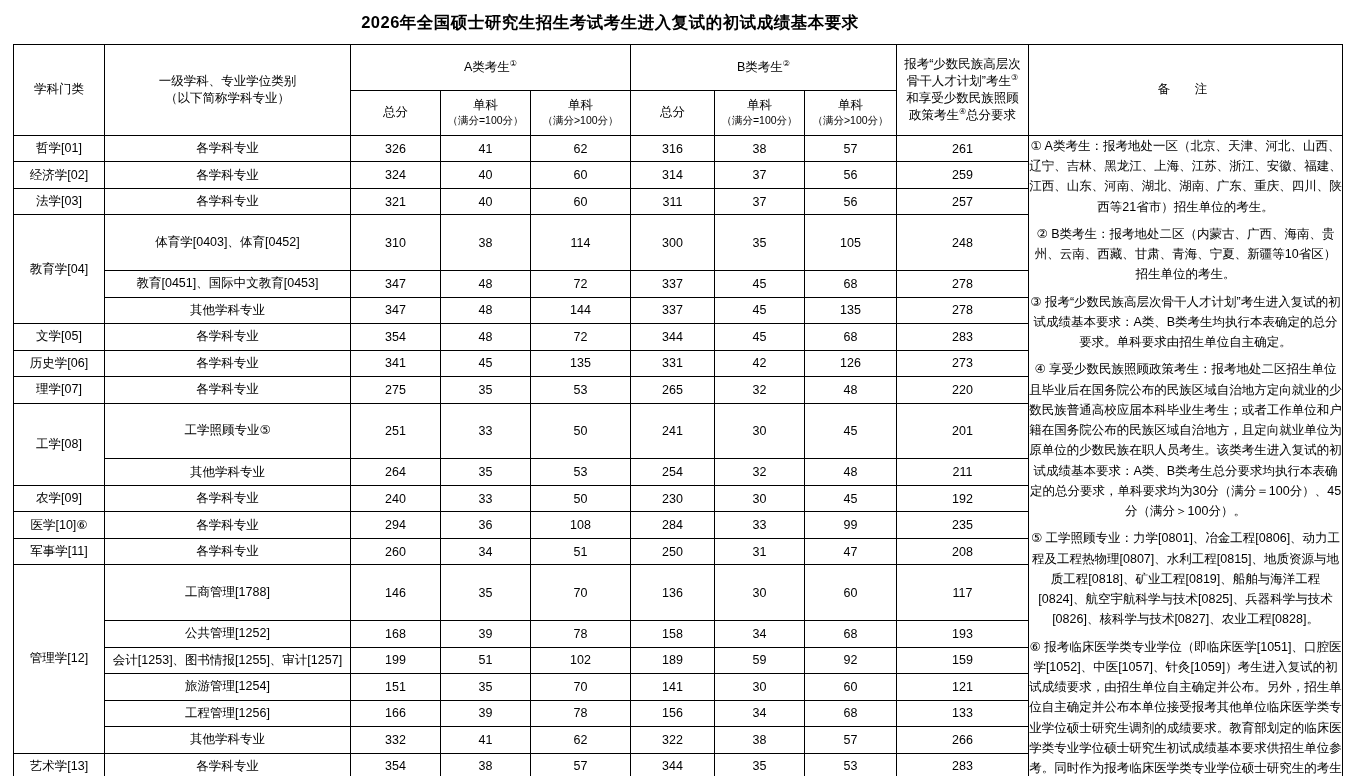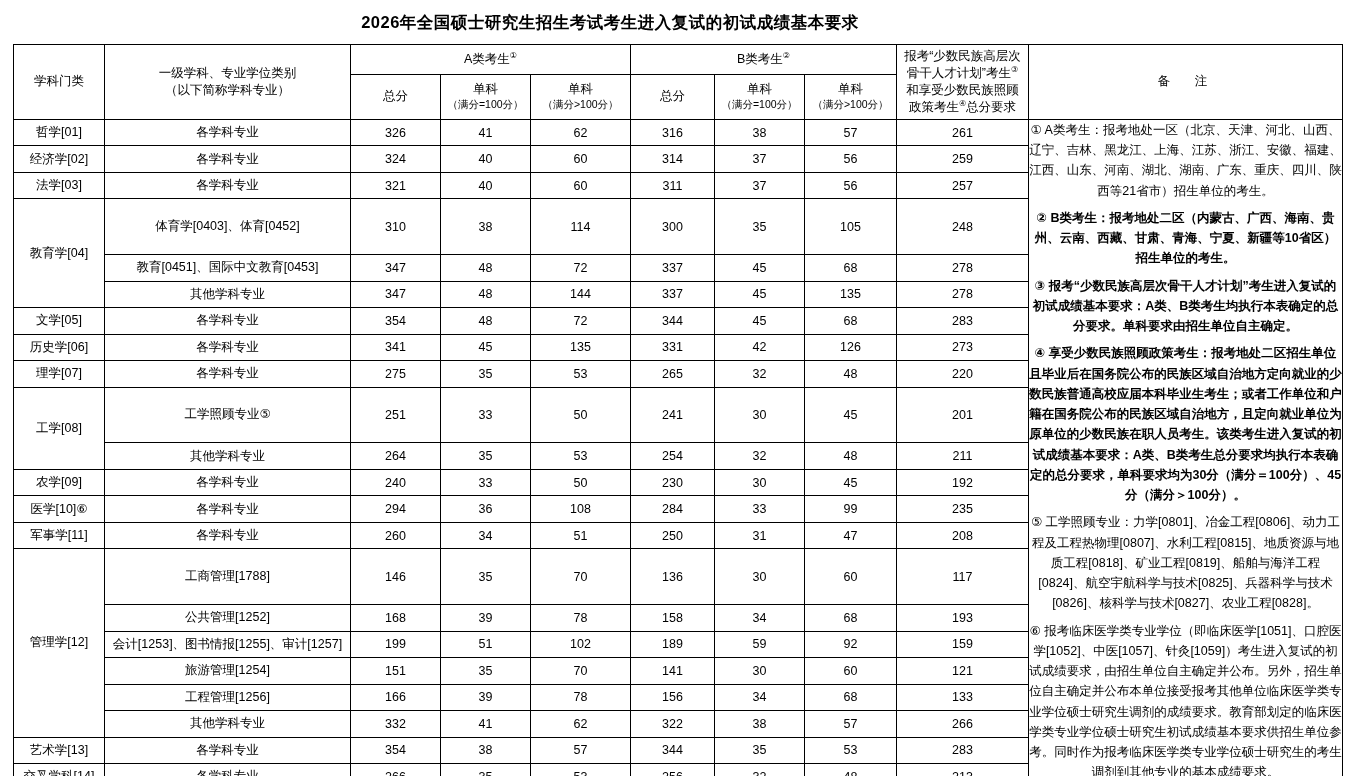--- a/index.html
+++ b/index.html
@@ -77,21 +77,21 @@
     padding: 6px 7px 6px 8px;
     font-size: 11.2px;
     line-height: 1.62;
     font-family: "Liberation Sans", "DejaVu Sans", sans-serif;
   }
   .remark p {
     margin: 0 0 7px 0;
     text-indent: 0;
   }
   .remark p.b {
-    font-weight: bold;
+    font-weight: normal;
   }
   .remark-title {
     font-weight: bold;
     font-size: 13.5px;
     letter-spacing: 6px;
   }
   sup {
     font-size: 8px;
     vertical-align: super;
   }
@@ -123,21 +123,21 @@
         <th rowspan="2" class="hdr-small">
           <span>一级学科、专业学位类别</span><br>
           <span>（以下简称学科专业）</span>
         </th>
         <th colspan="3" class="hdr">
           <span>A类考生</span><sup>①</sup>
         </th>
         <th colspan="3" class="hdr">
           <span>B类考生</span><sup>②</sup>
         </th>
-        <th rowspan="2" class="hdr-small" style="padding:3px 5px;">
+        <th rowspan="2" class="hdr-small" style="padding:11px 5px;">
           <span>报考“少数民族高层次骨干人才计划”考生<sup>③</sup>和享受少数民族照顾政策考生<sup>④</sup>总分要求</span>
         </th>
         <th rowspan="2" class="remark-title" style="text-align:center;vertical-align:middle;">备　注</th>
       </tr>
       <tr>
         <th class="hdr" style="height:44px">总分</th>
         <th class="hdr">
           <span>单科</span>
           <span class="sub-note">（满分=100分）</span>
         </th>

